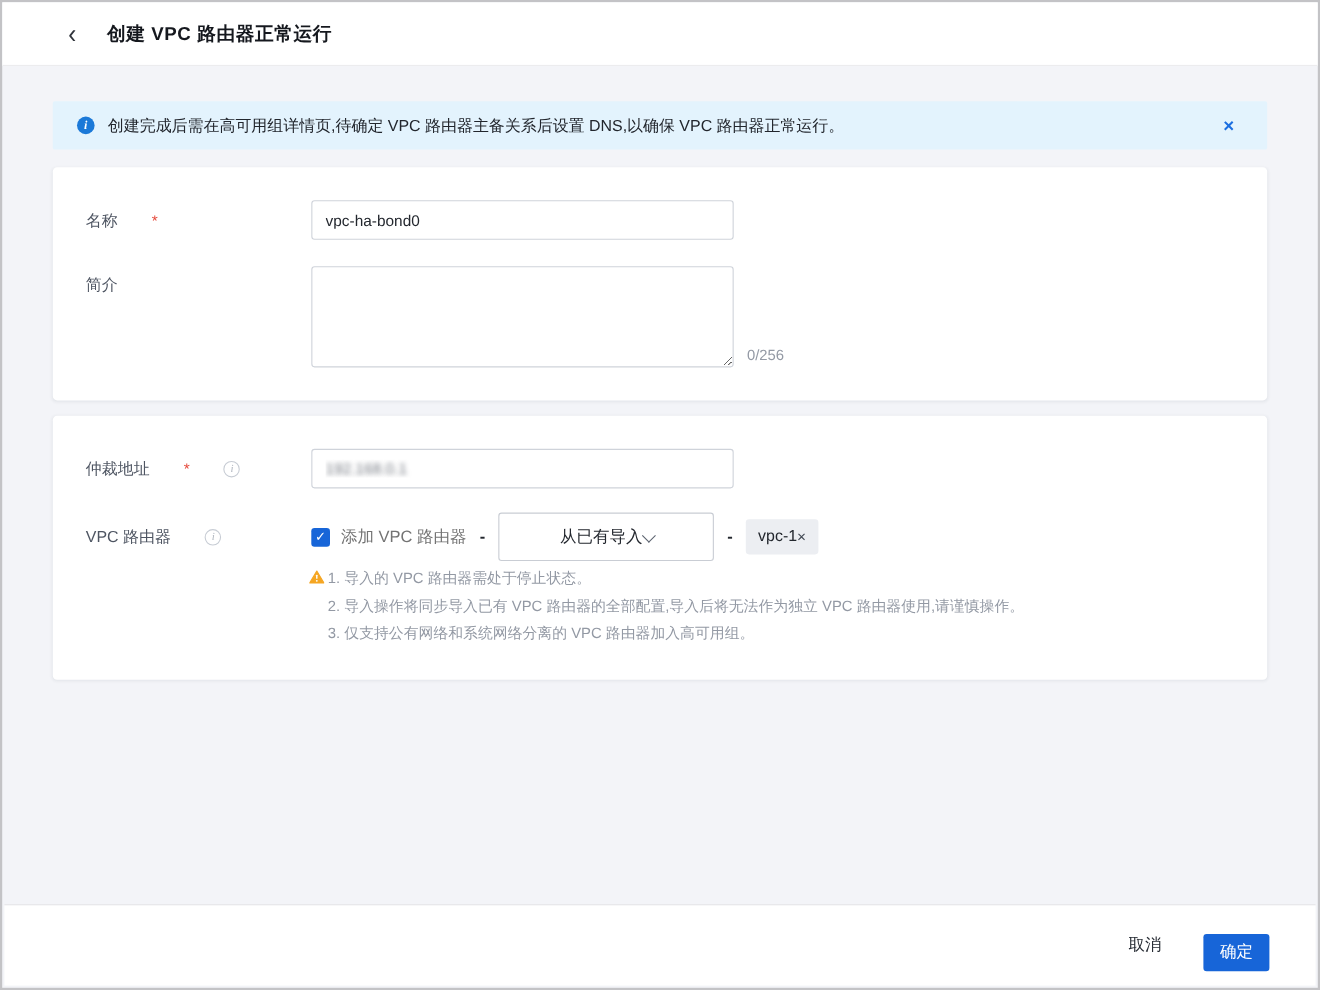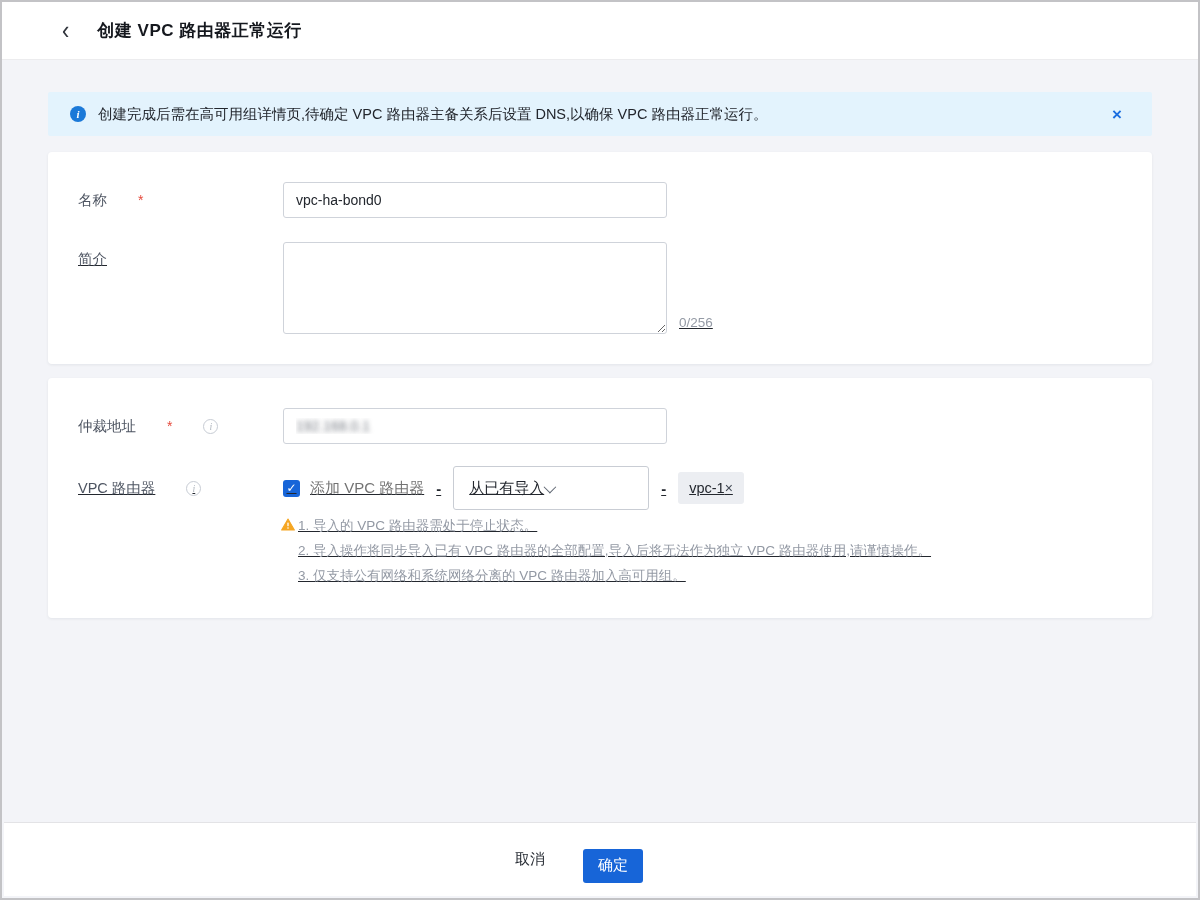--- a/index.html
+++ b/index.html
@@ -53,21 +53,21 @@
     color:#1b6ee0; font-size:17px; font-weight:bold; cursor:pointer;
     line-height:1; margin-left:16px;
   }
 
   .card {
     background:#ffffff; border-radius:4px;
     box-shadow:0 1px 3px rgba(40,50,70,.08);
     padding:30px; margin-bottom:14px;
   }
   .form-row { display:flex; }
-  .form-row + .form-row { margin-top:24px;text-decoration:underline; }
+  .form-row + .form-row { margin-top:24px; }
   .label-col {
     width:205px; flex:none;
     font-size:14.5px; color:#4e5562;
     display:flex; align-items:center; gap:6px;
   }
   .label-col.v-center { height:36px;gap:31px; }
   .label-col.v-top { align-items:flex-start; padding-top:8px; height:auto; }
   .req { color:#e5493b; font-size:14px; }
   .info-circle {
     width:15px; height:15px; border-radius:50%;
@@ -104,21 +104,21 @@
     width:17px; height:17px; border-radius:3px;
     background:#1765d8; color:#fff;
     display:inline-flex; align-items:center; justify-content:center;
     font-size:12px; cursor:pointer; flex:none;
   }
   .checkbox-label { font-size:15px; color:#737373; margin-left:10px; cursor:pointer; }
   .dash { font-size:15px; color:#23272e; margin:0 12px; font-weight:bold; }
   .select-box {
     width:196px; height:44px;
     border:1px solid #c9cdd4; border-radius:3px;
-    display:flex; align-items:center; justify-content:flex-start;
+    display:flex; align-items:center; justify-content:center;
     padding:0 15px; cursor:pointer; background:#fff;
   }
   .select-value { font-size:15px; color:#23272e; }
   .chevron-down {
     width:9px; height:9px;
     border-right:1.6px solid #5d6470; border-bottom:1.6px solid #5d6470;
     transform:rotate(45deg) translateY(-2px);
   }
   .tag {
     background:#eceef2; border-radius:3px; height:32px;
@@ -130,21 +130,21 @@
   .notes { position:relative; margin-top:7px; }
   .note-line {
     font-size:13.5px; color:#9399a4; line-height:25px; padding-left:15px;
   }
   .warning-icon { position:absolute; left:-2px; top:5px; width:14px; height:13px; }
 
   
   .footer {
     position:absolute; left:2px; right:2px; bottom:2px;
     height:74px; background:#fff; border-top:1px solid #e3e3e6;
-    display:flex; align-items:center; justify-content:center;
+    display:flex; align-items:center; justify-content:flex-end;
     padding-right:42px; gap:38px;
   }
   .cancel-btn { font-size:15px; color:#262b33; cursor:pointer; background:none; border:none;
     font-family:"Liberation Sans","DejaVu Sans",sans-serif; }
   .confirm-btn {
     min-width:60px; height:34px; padding:0 15px;
     background:#1765d8; color:#fff; border:none; border-radius:3px;
     font-size:15px; cursor:pointer;
     font-family:"Liberation Sans","DejaVu Sans",sans-serif;
     margin-top:12px;

